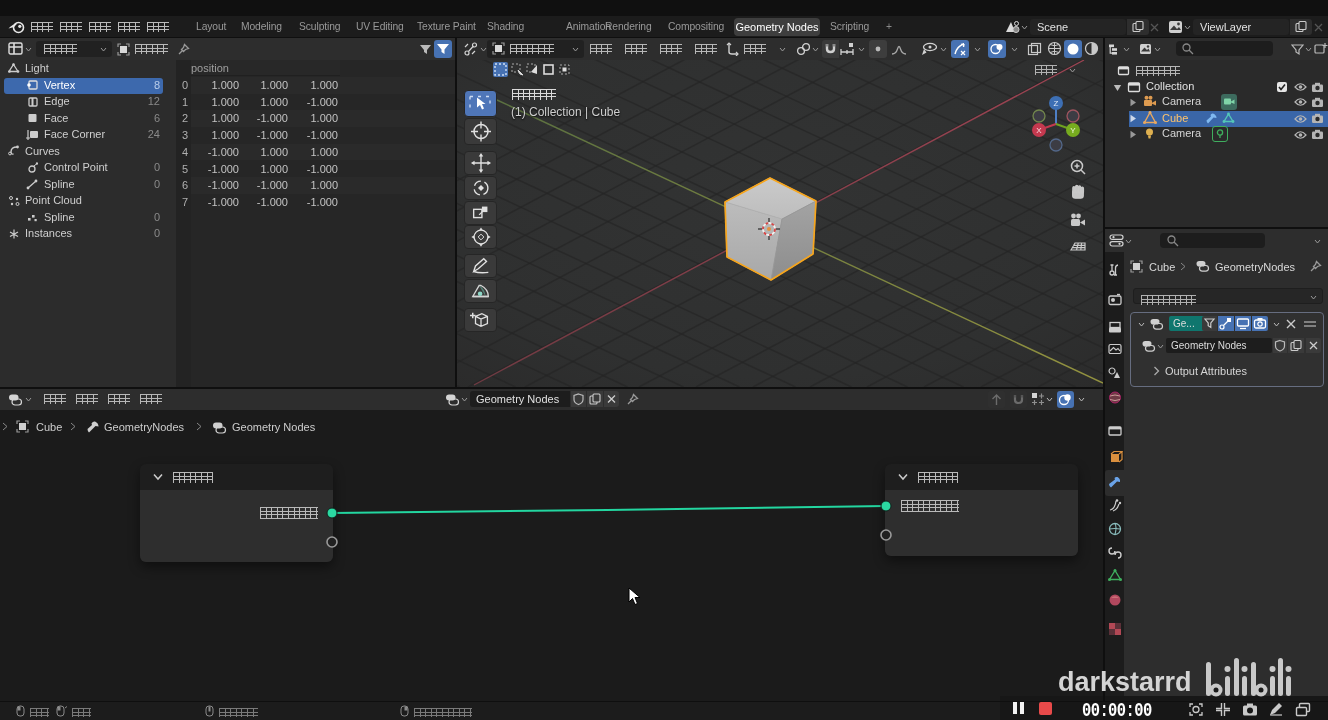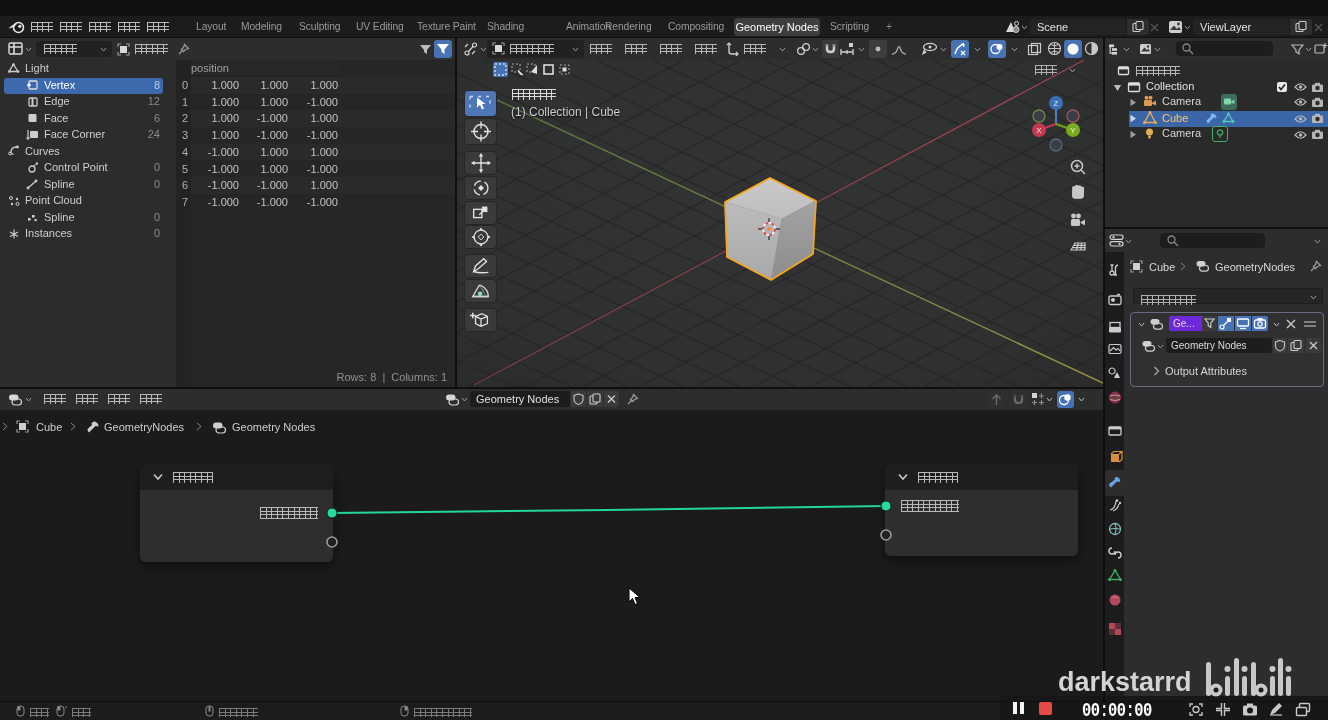--- a/index.html
+++ b/index.html
@@ -197,21 +197,20 @@
         </svg>
         <div class="abs" style="left:44px;top:172.75px;font-size:11px;color:#cfcfcf">Spline</div>
         <div class="abs" style="left:110px;top:172.75px;width:50px;text-align:right;font-size:11px;color:#8a8a8a">0</div>
         <svg class="abs" style="left:8px;top:189.75px" width="12" height="12" viewBox="0 0 12 12">
           <path d="M6,1.5 L6,10.5 M2,8.5 L10,4 M2,4 L10,8.5" stroke="#ccc" stroke-width="1.2"></path>
         </svg>
         <div class="abs" style="left:25px;top:189.25px;font-size:11px;color:#cfcfcf">Instances</div>
         <div class="abs" style="left:110px;top:189.25px;width:50px;text-align:right;font-size:11px;color:#8a8a8a">0</div>
       </div>
 
-    <div class="abs" style="left:0;top:330px;width:455px;height:19px;color:#909090;font-size:11px;line-height:19px;text-align:right;padding-right:8px">Rows: 8&nbsp;&nbsp;|&nbsp;&nbsp;Columns: 1</div>
   <div id="sstable" style="position: absolute; left: 0px; top: 0px;">
         <div class="abs" style="left:191px;top:39px;width:264px;height:16.7px;background:#2a2a2a"></div>
         <div class="abs" style="left:176px;top:41px;width:12px;text-align:right;font-size:11px;color:#b0b0b0">0</div>
         <div class="abs" style="left:189px;top:41px;width:50px;text-align:right;font-size:11px;color:#c3c3c3">1.000</div>
         <div class="abs" style="left:238px;top:41px;width:50px;text-align:right;font-size:11px;color:#c3c3c3">1.000</div>
         <div class="abs" style="left:288px;top:41px;width:50px;text-align:right;font-size:11px;color:#c3c3c3">1.000</div>
         <div class="abs" style="left:176px;top:57.7px;width:12px;text-align:right;font-size:11px;color:#b0b0b0">1</div>
         <div class="abs" style="left:189px;top:57.7px;width:50px;text-align:right;font-size:11px;color:#c3c3c3">1.000</div>
         <div class="abs" style="left:238px;top:57.7px;width:50px;text-align:right;font-size:11px;color:#c3c3c3">1.000</div>
         <div class="abs" style="left:288px;top:57.7px;width:50px;text-align:right;font-size:11px;color:#c3c3c3">-1.000</div>
@@ -836,21 +835,21 @@
     </div>
 
     <div class="abs" style="left:25px;top:83px;width:194px;height:75px;background:#303030;border:1px solid #666d80;border-radius:4px">
       <svg class="chev abs" style="left:7px;top:8px" viewBox="0 0 7 7">
           <path d="M1,2 L3.5,5 L6,2" stroke="#bbb" fill="none"></path>
         </svg>
       <svg class="abs" style="left:18px;top:4px" width="15" height="14" viewBox="0 0 15 14">
         <rect x="1.5" y="2" width="9" height="5.6" rx="2.8" fill="#cfcfcf"></rect>
         <rect x="4.5" y="6.5" width="9" height="5.6" rx="2.8" fill="none" stroke="#cfcfcf" stroke-width="1.2"></rect>
       </svg>
-      <div class="abs" style="left:38px;top:3px;width:44px;height:15px;background:#6d28d9;border-radius:2px;color:#ddd;font-size:10px;line-height:15px;padding-left:4px">Ge...</div>
+      <div class="abs" style="left:38px;top:3px;width:44px;height:15px;background:#0f766e;border-radius:2px;color:#ddd;font-size:10px;line-height:15px;padding-left:4px">Ge...</div>
       <div class="abs" style="left:71px;top:3px;width:15px;height:15px;background:#3a3a3a;border-radius:2px 0 0 2px">
         <svg width="15" height="15" viewBox="0 0 15 15">
             <path d="M3,3 L12,3 L8.8,7 L8.8,11.5 L6.2,9.8 L6.2,7 Z" fill="none" stroke="#ccc" stroke-width="1.2"></path>
           </svg>
       </div>
       <div class="abs" style="left:87px;top:3px;width:16px;height:15px;background:#4772b3">
         <svg width="16" height="15" viewBox="0 0 16 15">
             <circle cx="4" cy="11" r="2" fill="none" stroke="#fff" stroke-width="1.2"></circle>
             <rect x="9" y="2" width="4" height="4" fill="#fff"></rect>
             <path d="M5.5,9.5 L10,5" stroke="#fff" stroke-width="1.2"></path>

